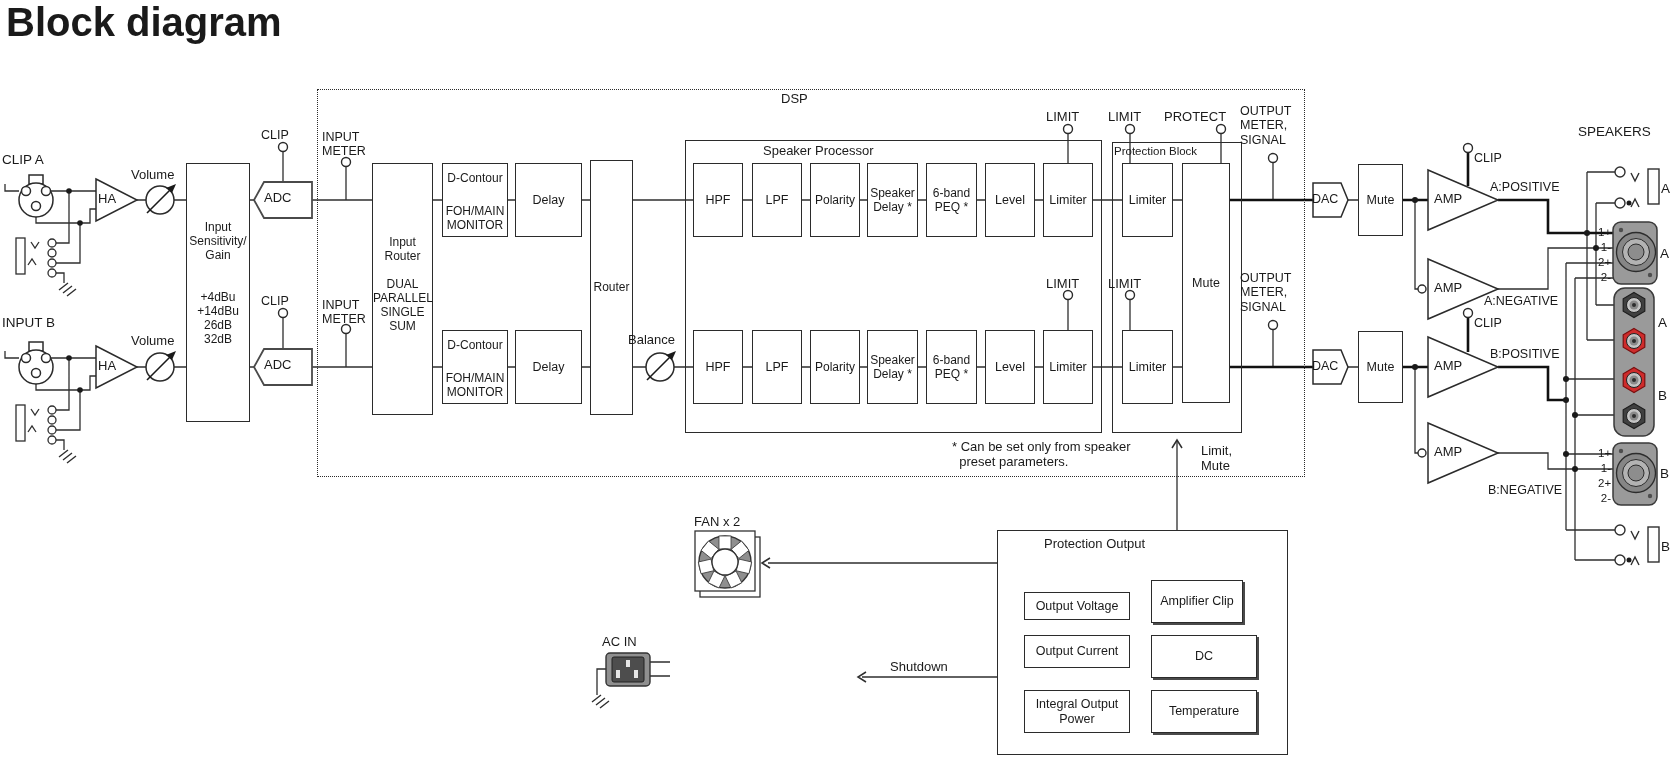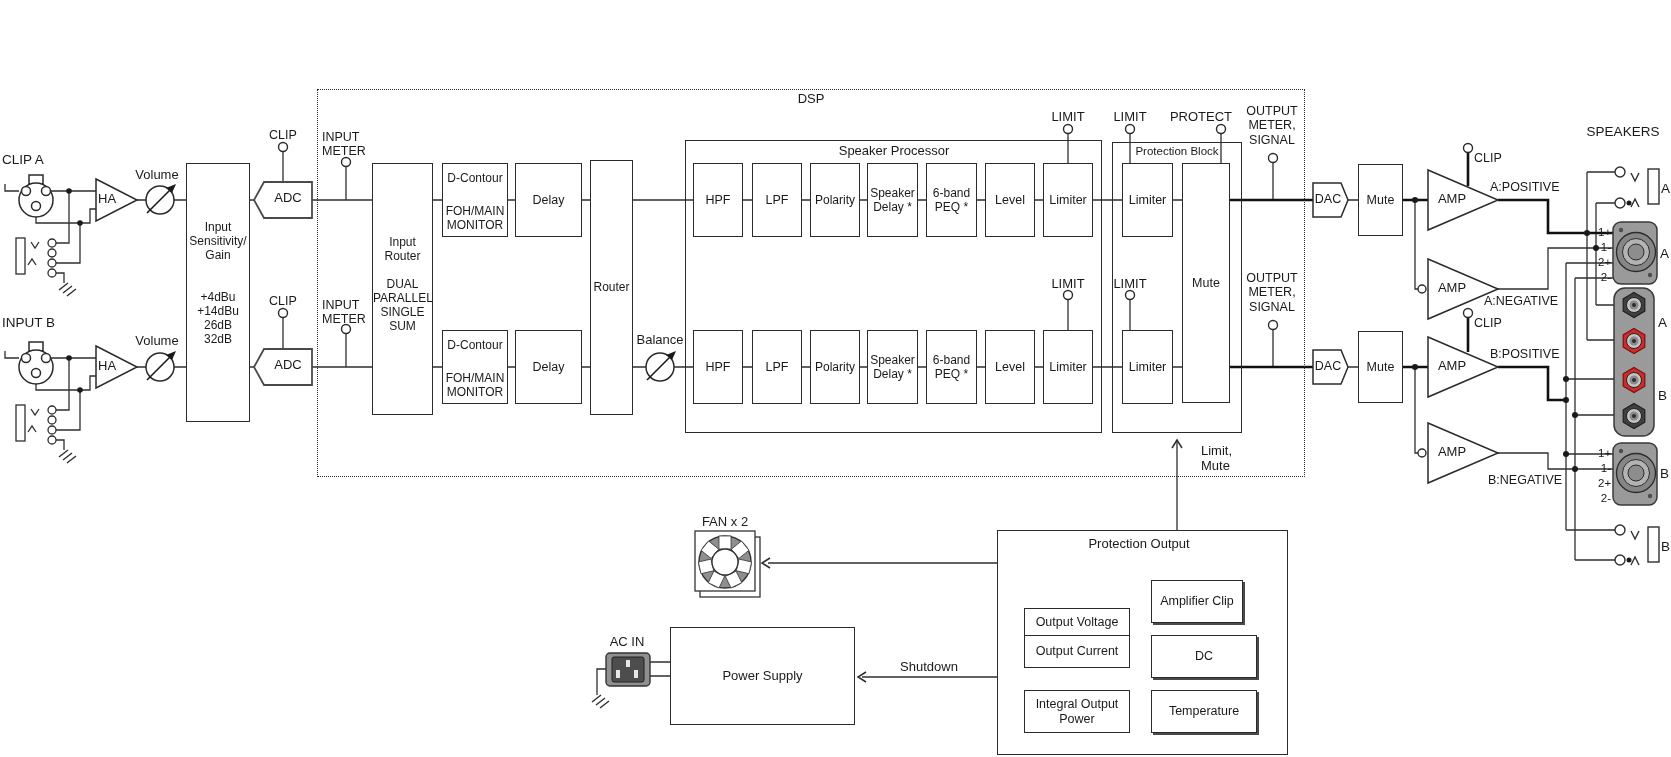--- a/index.html
+++ b/index.html
@@ -1,21 +1,21 @@
 <!DOCTYPE html>
 <html><head>
 <meta charset="utf-8">
 <style>
   html,body{margin:0;padding:0;background:#fff}
   #stage{position:relative;width:1671px;height:757px;background:#fff;
          font-family:"Liberation Sans",sans-serif;color:#1a1a1a;overflow:hidden}
   #gfx{position:absolute;left:0;top:0}
   .title{position:absolute;font-size:40px;font-weight:bold;white-space:pre}
   .lbl{position:absolute;font-size:13px;line-height:1.14;white-space:pre}
-  .c{text-align:center}
+  .c{}
   .r{text-align:right}
   .s11{font-size:11.5px}
   .s12{font-size:12.5px}
   .s14{font-size:13.5px}
   .box{position:absolute;box-sizing:border-box;border:1.5px solid #2b2b2b;background:#fff;
        display:flex;align-items:center;justify-content:center;text-align:center;
        font-size:12.5px;line-height:1.18;white-space:pre}
   .f12 .g,.f12{font-size:12px}
   .frame{position:absolute;box-sizing:border-box;border:1.5px solid #2b2b2b;background:transparent}
   .dotted{position:absolute;box-sizing:border-box;border:1.8px dotted #2b2b2b;background:transparent}
@@ -243,20 +243,21 @@
 
   <g>
     <rect x="606" y="653" width="44" height="33" rx="4" fill="#8f8f8f" stroke="#333" stroke-width="1.4"></rect>
     <rect x="612" y="657" width="32" height="25" rx="2" fill="#4d4d4d" stroke="#222" stroke-width="1"></rect>
     <rect x="626" y="660" width="4" height="7" fill="#e6e6e6"></rect>
     <rect x="616" y="670" width="4" height="8" fill="#e6e6e6"></rect>
     <rect x="634" y="670" width="4" height="8" fill="#e6e6e6"></rect>
   </g>
 </svg>
 
+<div class="title" style="left:6px;top:0px">Block diagram</div>
 
 <div class="lbl s14" style="left:2px;top:152px">CLIP A</div>
 <div class="lbl s14" style="left:2px;top:315px">INPUT B</div>
 <div class="lbl" style="left:98px;top:192px;width:28px">HA</div>
 <div class="lbl" style="left:98px;top:359px;width:28px">HA</div>
 <div class="lbl c" style="left:131px;top:168px;width:52px">Volume</div>
 <div class="lbl c" style="left:131px;top:334px;width:52px">Volume</div>
 
 <div class="box f12" style="left:186px;top:163px;width:64px;height:259px">
   <span class="g" style="top:57px">Input
@@ -338,62 +339,63 @@
 <div class="lbl c" style="left:1164px;top:110px;width:74px">PROTECT</div>
 <div class="lbl c" style="left:1046px;top:277px;width:44px">LIMIT</div>
 <div class="lbl c" style="left:1108px;top:277px;width:44px">LIMIT</div>
 <div class="lbl c s12" style="left:1240px;top:104px;width:64px">OUTPUT
 METER,
 SIGNAL</div>
 <div class="lbl c s12" style="left:1240px;top:271px;width:64px">OUTPUT
 METER,
 SIGNAL</div>
 
+<div class="lbl" style="left:952px;top:440px">* Can be set only from speaker
+  preset parameters.</div>
 <div class="lbl" style="left:1201px;top:444px">Limit,
 Mute</div>
 
 <div class="lbl c s12" style="left:1312px;top:192px;width:32px">DAC</div>
 <div class="lbl c s12" style="left:1312px;top:359px;width:32px">DAC</div>
 <div class="box" style="left:1358px;top:164px;width:45px;height:72px">Mute</div>
 <div class="box" style="left:1358px;top:331px;width:45px;height:72px">Mute</div>
 <div class="lbl c" style="left:1434px;top:192px;width:36px">AMP</div>
 <div class="lbl c" style="left:1434px;top:281px;width:36px">AMP</div>
 <div class="lbl c" style="left:1434px;top:359px;width:36px">AMP</div>
 <div class="lbl c" style="left:1434px;top:445px;width:36px">AMP</div>
 <div class="lbl s12" style="left:1474px;top:151px">CLIP</div>
 <div class="lbl s12" style="left:1474px;top:316px">CLIP</div>
 <div class="lbl s12" style="left:1490px;top:180px">A:POSITIVE</div>
 <div class="lbl s12" style="left:1484px;top:294px">A:NEGATIVE</div>
 <div class="lbl s12" style="left:1490px;top:347px">B:POSITIVE</div>
-<div class="lbl s12" style="left:1488px;top:473px">B:NEGATIVE</div>
+<div class="lbl s12" style="left:1488px;top:483px">B:NEGATIVE</div>
 
 <div class="lbl c s14" style="left:1578px;top:124px;width:90px">SPEAKERS</div>
 <div class="lbl r s11" style="left:1598px;top:226px;width:13px">1+</div>
 <div class="lbl r s11" style="left:1598px;top:241px;width:13px">1-</div>
 <div class="lbl r s11" style="left:1598px;top:256px;width:13px">2+</div>
 <div class="lbl r s11" style="left:1598px;top:271px;width:13px">2-</div>
 <div class="lbl r s11" style="left:1598px;top:447px;width:13px">1+</div>
 <div class="lbl r s11" style="left:1598px;top:462px;width:13px">1-</div>
 <div class="lbl r s11" style="left:1598px;top:477px;width:13px">2+</div>
 <div class="lbl r s11" style="left:1598px;top:492px;width:13px">2-</div>
 <div class="lbl s14" style="left:1661px;top:181px">A</div>
 <div class="lbl s14" style="left:1660px;top:246px">A</div>
 <div class="lbl s14" style="left:1658px;top:315px">A</div>
 <div class="lbl s14" style="left:1658px;top:388px">B</div>
 <div class="lbl s14" style="left:1660px;top:466px">B</div>
 <div class="lbl s14" style="left:1661px;top:539px">B</div>
 
 <div class="lbl c" style="left:694px;top:515px;width:62px">FAN x 2</div>
 <div class="lbl c" style="left:602px;top:635px;width:50px">AC IN</div>
-<div class="box" style="left:670px;top:627px;width:185px;height:98px;font-size:13px">Power Supply</div>
 <div class="lbl c" style="left:890px;top:660px;width:78px">Shutdown</div>
 
 <div class="frame" style="left:997px;top:530px;width:291px;height:225px"></div>
 <div class="lbl c" style="left:1044px;top:537px;width:190px">Protection Output</div>
-<div class="box" style="left:1024px;top:608px;width:106px;height:28px">Output Voltage</div>
+<div class="box" style="left:1024px;top:592px;width:106px;height:28px">Output Voltage</div>
 <div class="box shadow" style="left:1151px;top:580px;width:92px;height:43px">Amplifier Clip</div>
 <div class="box" style="left:1024px;top:635px;width:106px;height:33px">Output Current</div>
 <div class="box shadow" style="left:1151px;top:635px;width:106px;height:43px">DC</div>
 <div class="box" style="left:1024px;top:690px;width:106px;height:43px">Integral Output
 Power</div>
 <div class="box shadow" style="left:1151px;top:690px;width:106px;height:43px">Temperature</div>
 
 </div>
 
 </body></html>

